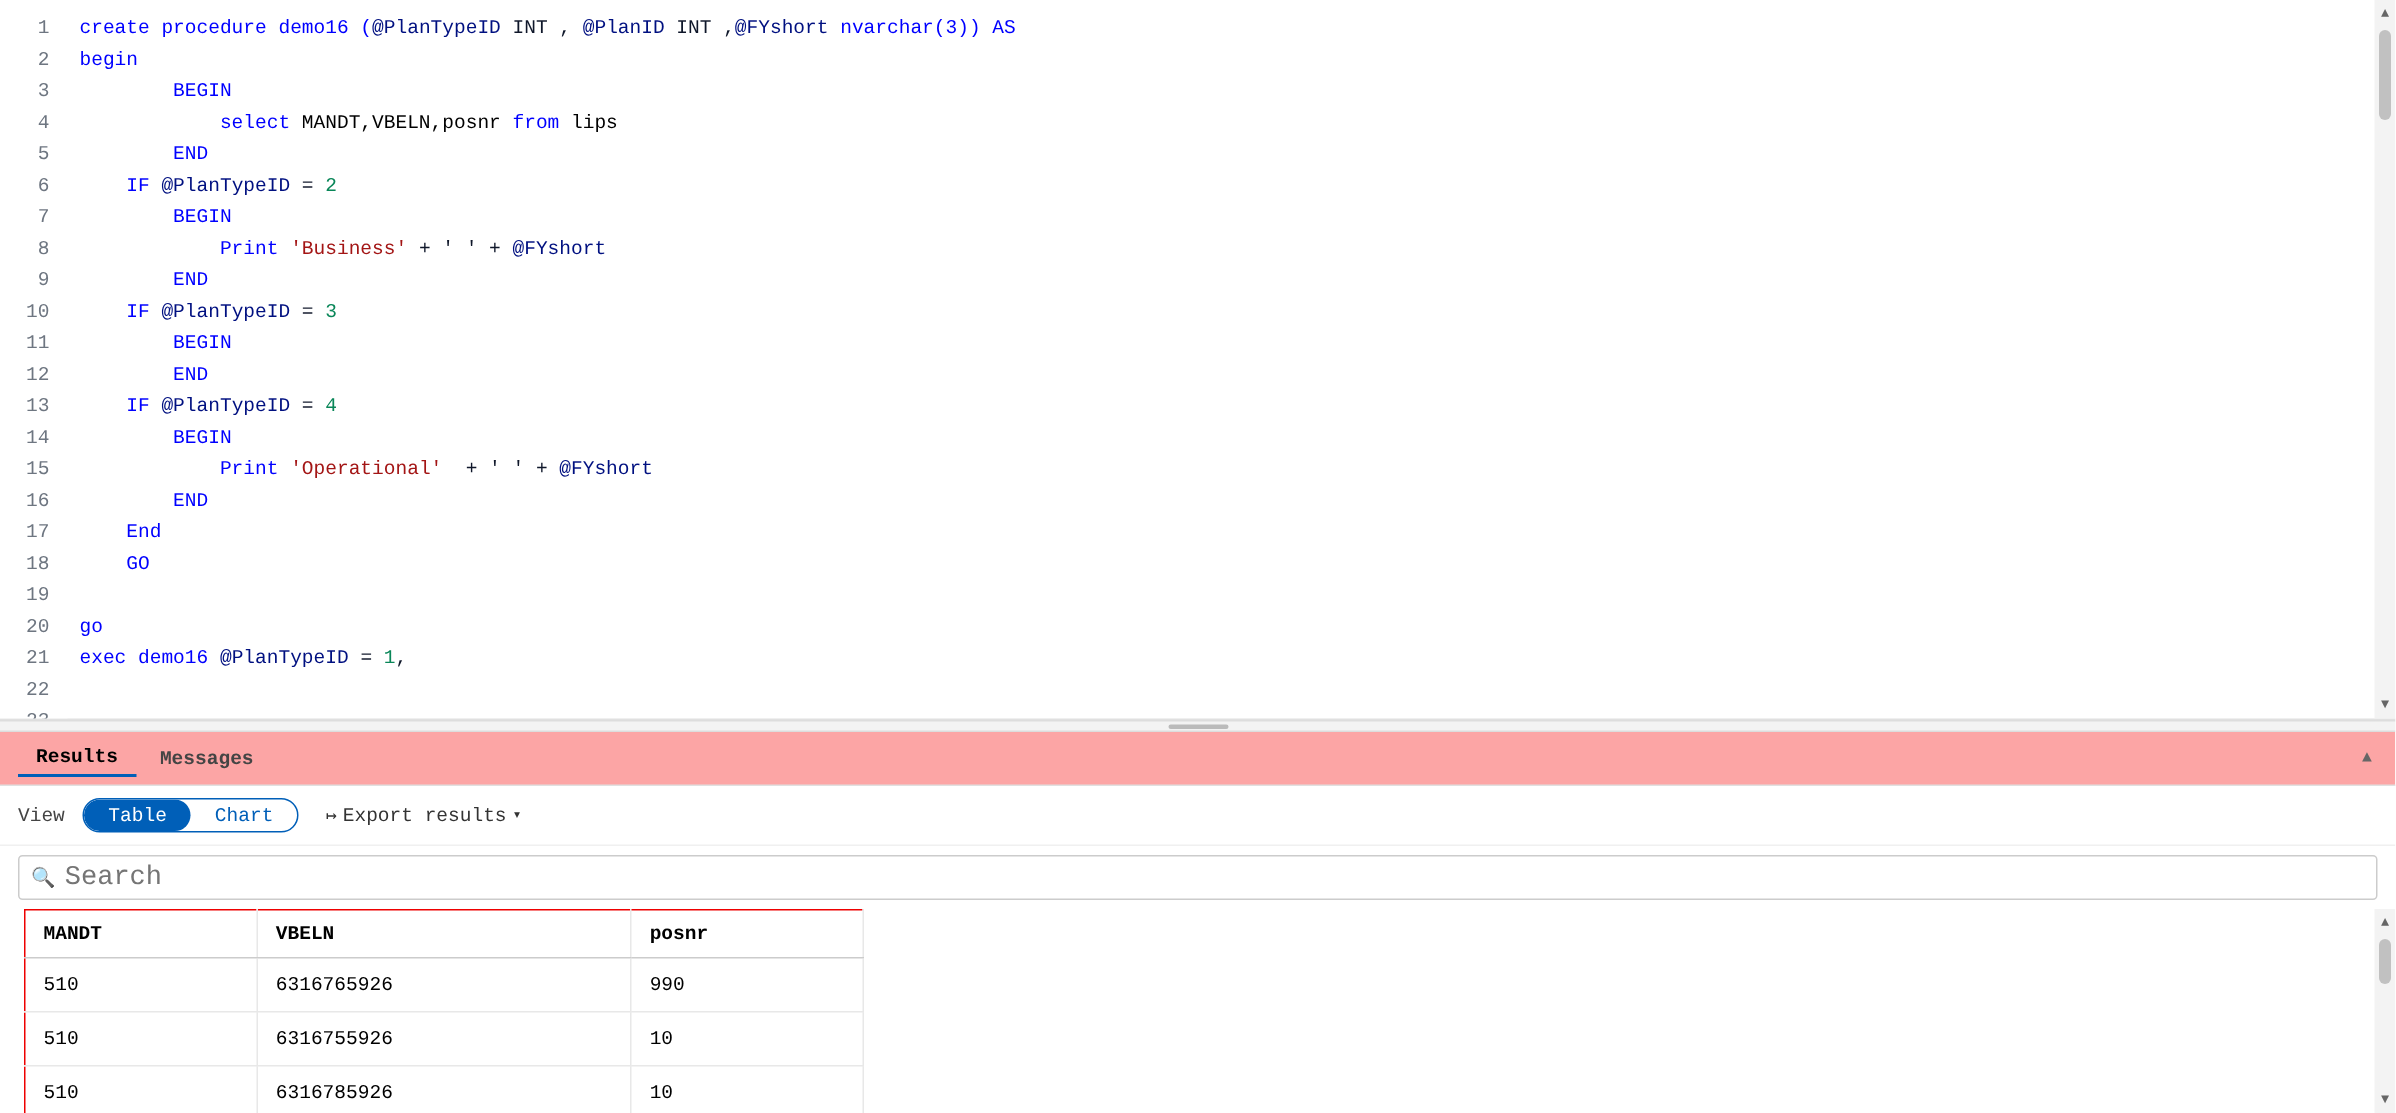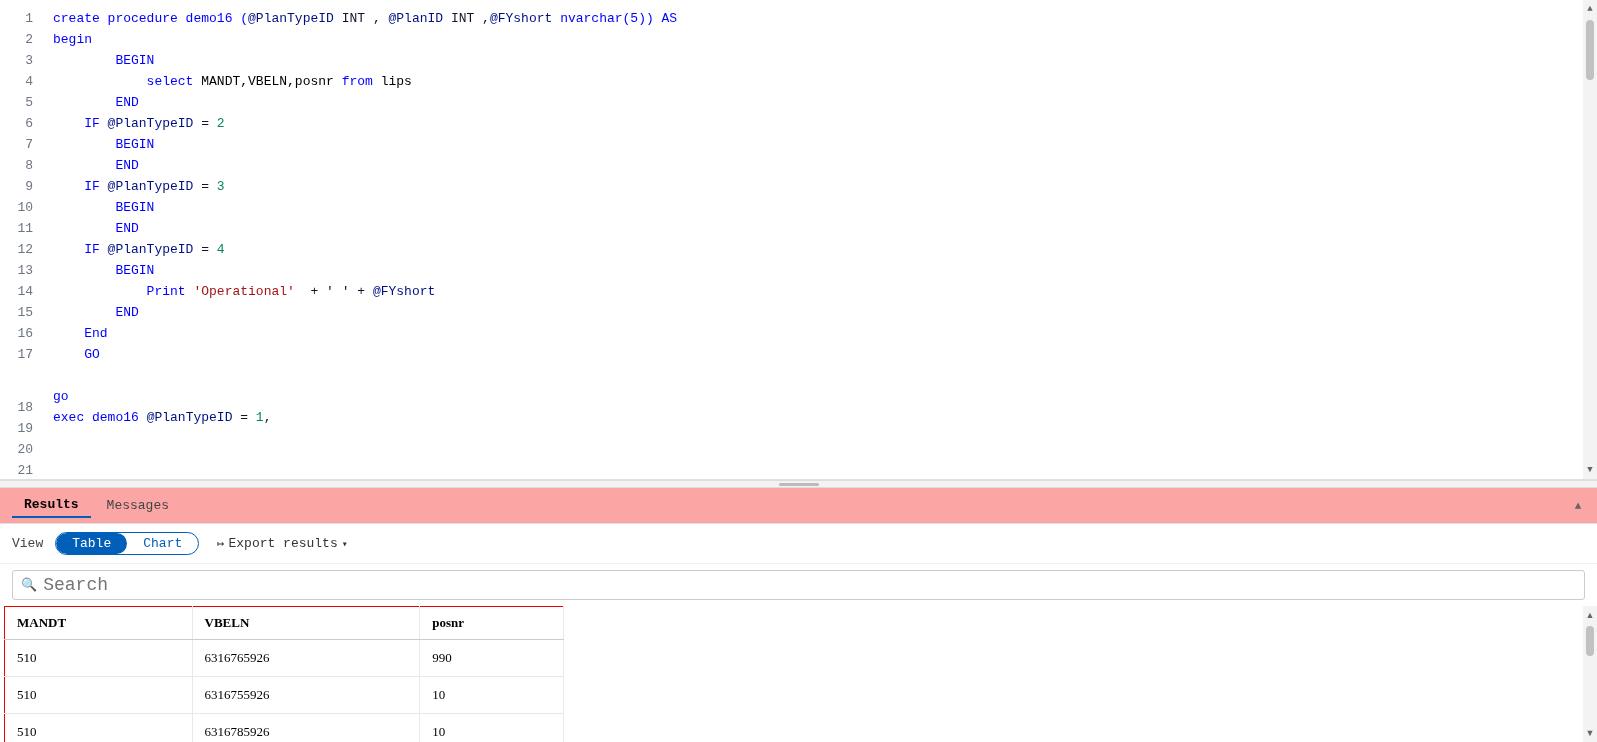--- a/index.html
+++ b/index.html
@@ -26,41 +26,41 @@
 
     
     .divider-bar { height: 8px; background: #f3f3f3; display: flex; align-items: center; justify-content: center; cursor: row-resize; border-top: 1px solid #ddd; border-bottom: 1px solid #ddd; }
     .divider-handle { width: 40px; height: 3px; background: #bbb; border-radius: 2px; }
 
     
     .results-panel { flex: 1; display: flex; flex-direction: column; overflow: hidden; background: #fff; }
 
     
     .tabs-row { display: flex; align-items: center; padding: 0 12px; height: 36px; border-bottom: 1px solid #e0e0e0; background: #fca5a5; gap: 4px; }
-    .tab-item { padding: 4px 12px; font-size: 13px; cursor: pointer; color: #444; background: none; border: none; font-family: inherit; }
+    .tab-item { padding: 4px 12px; font-size: 13px; cursor: pointer; color: #444; background: none; border: none; font-family: inherit; font-weight: bold; }
     .tab-item.active { color: #000; font-weight: 600; border-bottom: 2px solid #005fb8; }
 
     
     .view-row { display: flex; align-items: center; padding: 8px 12px; gap: 8px; background: #fff; border-bottom: 1px solid #f0f0f0; }
     .view-label { font-size: 13px; color: #444; margin-right: 4px; }
     .toggle-group { display: flex; border-radius: 20px; overflow: hidden; border: 1.5px solid #005fb8; }
     .toggle-btn { padding: 3px 16px; font-size: 13px; cursor: pointer; border: none; background: none; font-family: inherit; color: #005fb8; }
     .toggle-btn.active { background: #005fb8; color: #fff; border-radius: 20px; font-family: Liberation Mono, monospace; }
 
     .export-btn { display: flex; align-items: center; gap: 4px; padding: 3px 10px; font-size: 13px; cursor: pointer; color: #333; border: none; background: none; font-family: inherit; }
     .export-icon { font-size: 12px; }
 
     
     .search-row { padding: 6px 12px; background: #fff; }
     .search-box { display: flex; align-items: center; border: 1px solid #ccc; border-radius: 3px; padding: 4px 8px; gap: 6px; background: #fff; width: 100%; }
     .search-icon-inner { color: #888; font-size: 13px; }
     .search-input-field { border: none; outline: none; font-size: 18px; width: 100%; font-family: inherit; color: #333; }
 
     
-    .table-container { flex: 1; overflow: hidden; padding: 0 12px 8px 4px; font-family: Liberation Serif, serif; }
+    .table-container { flex: 1; overflow: hidden; padding: 0 12px 8px 16px; }
     .results-table { width: 560px; border-collapse: collapse; border: 1.5px solid #e00; }
     .results-table th { text-align: left; padding: 8px 12px; font-size: 13px; font-weight: 600; color: #000; border-bottom: 1px solid #ccc; border-right: 1px solid #e8e8e8; background: #fff; }
     .results-table td { padding: 10px 12px; font-size: 13px; color: #000; border-bottom: 1px solid #e8e8e8; border-right: 1px solid #e8e8e8; margin-top: 44px; }
     .results-table tr:last-child td { border-bottom: none; }
 
     .code-area-wrapper { position: relative; flex: 1; }
 
     
     .right-scroll { position: absolute; right: 0; top: 0; bottom: 0; width: 14px; background: #f3f3f3; display: flex; flex-direction: column; align-items: center; padding: 2px 0; }
     .scroll-arrow { width: 14px; height: 14px; display: flex; align-items: center; justify-content: center; font-size: 9px; color: #666; cursor: pointer; }
@@ -83,36 +83,37 @@
         <div style="line-height: 21px; font-size: 13px;">8</div>
         <div style="line-height: 21px; font-size: 13px;">9</div>
         <div style="line-height: 21px; font-size: 13px;">10</div>
         <div style="line-height: 21px; font-size: 13px;">11</div>
         <div style="line-height: 21px; font-size: 13px;">12</div>
         <div style="line-height: 21px; font-size: 13px;">13</div>
         <div style="line-height: 21px; font-size: 13px;">14</div>
         <div style="line-height: 21px; font-size: 13px;">15</div>
         <div style="line-height: 21px; font-size: 13px;">16</div>
         <div style="line-height: 21px; font-size: 13px;">17</div>
-        <div style="line-height: 21px; font-size: 13px; margin-top: 32px;">18</div>
+        <div style="line-height: 21px; font-size: 13px;">18</div>
         <div style="line-height: 21px; font-size: 13px;">19</div>
         <div style="line-height: 21px; font-size: 13px;">20</div>
         <div style="line-height: 21px; font-size: 13px;">21</div>
         <div style="line-height: 21px; font-size: 13px;">22</div>
         <div style="line-height: 21px; font-size: 13px;">23</div>
       </div>
     <div class="code-area-wrapper" style="position:relative; flex:1; overflow:hidden;">
       <div class="code-content" id="code-content-container">
-          <div class="code-line"><span class="kw-blue">create procedure demo16 (</span><span class="kw-param">@PlanTypeID</span><span class="text-black"> INT , </span><span class="kw-param">@PlanID</span><span class="text-black"> INT ,</span><span class="kw-param">@FYshort</span><span class="kw-blue"> nvarchar(5)) AS</span></div>
+          <div class="code-line"><span class="kw-blue">create procedure demo16 (</span><span class="kw-param">@PlanTypeID</span><span class="text-black"> INT , </span><span class="kw-param">@PlanID</span><span class="text-black"> INT ,</span><span class="kw-param">@FYshort</span><span class="kw-blue"> nvarchar(3)) AS</span></div>
           <div class="code-line"><span class="kw-blue">begin</span></div>
           <div class="code-line"><span class="kw-blue">        BEGIN</span></div>
           <div class="code-line"><span class="kw-blue">            select </span><span class="kw-cyan">MANDT,VBELN,posnr</span><span class="kw-blue"> from </span><span class="kw-cyan">lips</span></div>
           <div class="code-line"><span class="kw-blue">        END</span></div>
           <div class="code-line"><span class="kw-blue">    IF </span><span class="kw-param">@PlanTypeID</span><span class="text-black"> = </span><span class="kw-number">2</span></div>
           <div class="code-line"><span class="kw-blue">        BEGIN</span></div>
+          <div class="code-line"><span class="kw-blue">            Print </span><span class="kw-string">'Business'</span><span class="text-black"> + ' ' + </span><span class="kw-param">@FYshort</span></div>
           <div class="code-line"><span class="kw-blue">        END</span></div>
           <div class="code-line"><span class="kw-blue">    IF </span><span class="kw-param">@PlanTypeID</span><span class="text-black"> = </span><span class="kw-number">3</span></div>
           <div class="code-line"><span class="kw-blue">        BEGIN</span></div>
           <div class="code-line"><span class="kw-blue">        END</span></div>
           <div class="code-line"><span class="kw-blue">    IF </span><span class="kw-param">@PlanTypeID</span><span class="text-black"> = </span><span class="kw-number">4</span></div>
           <div class="code-line"><span class="kw-blue">        BEGIN</span></div>
           <div class="code-line"><span class="kw-blue">            Print </span><span class="kw-string">'Operational'</span><span class="text-black">  + ' ' + </span><span class="kw-param">@FYshort</span></div>
           <div class="code-line"><span class="kw-blue">        END</span></div>
           <div class="code-line"><span class="kw-blue">    End</span></div>
           <div class="code-line"><span class="kw-blue">    GO</span></div>

